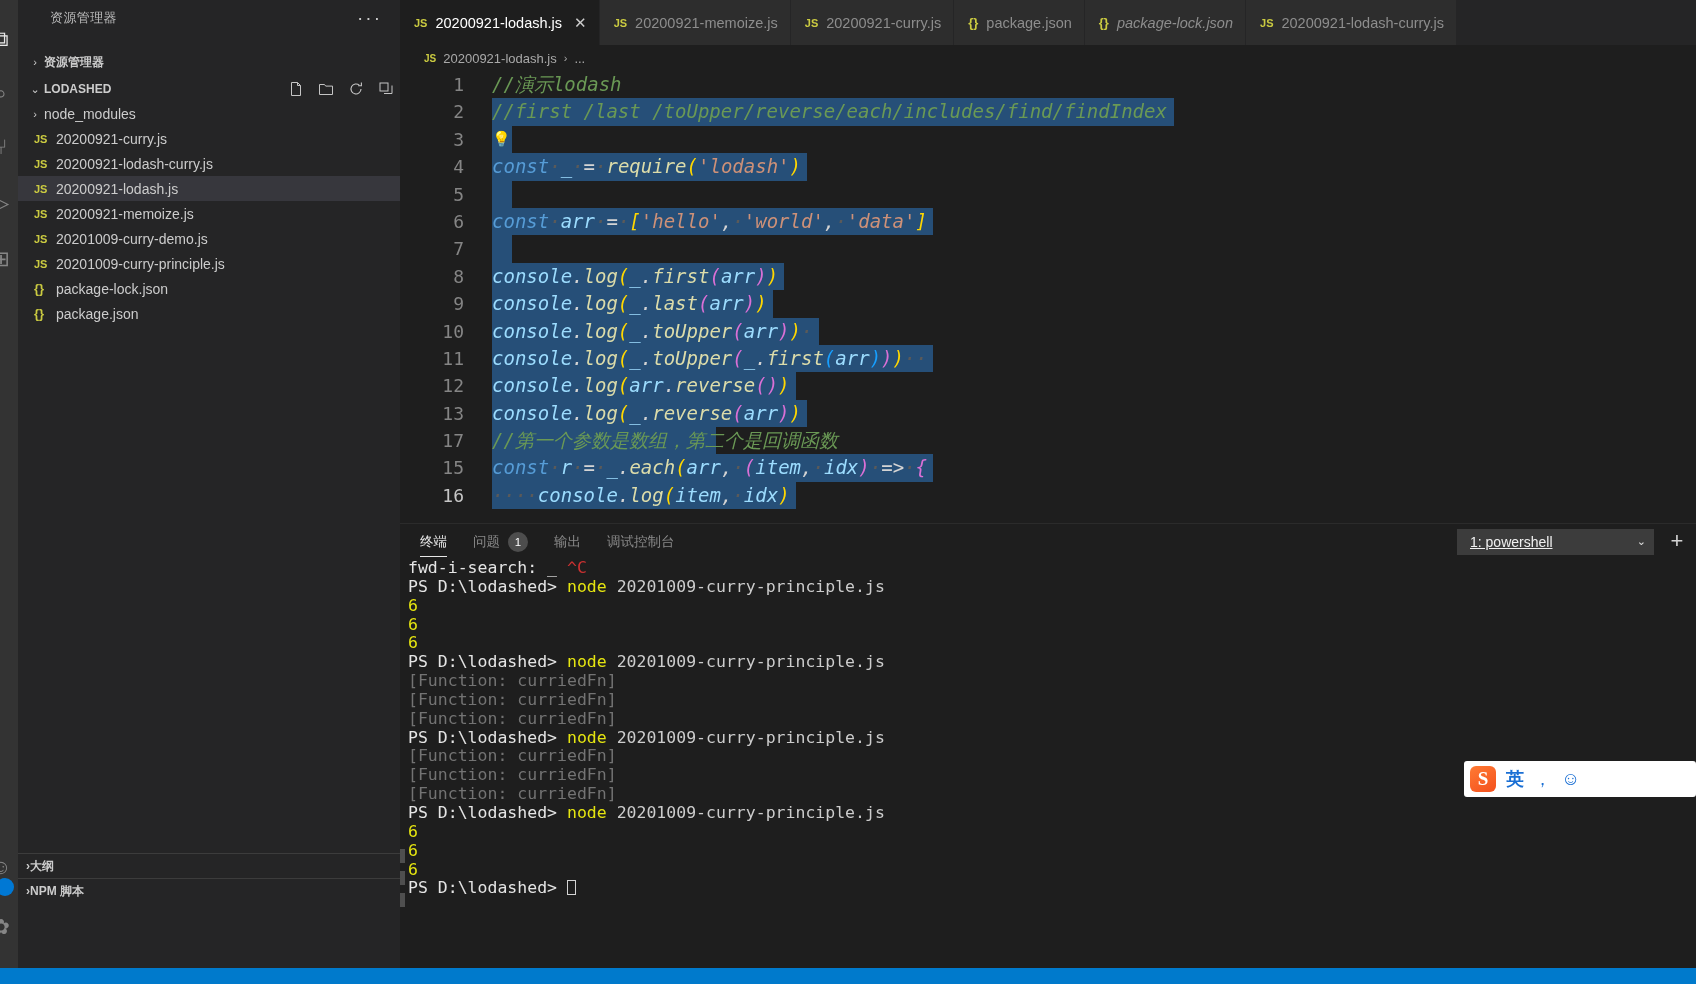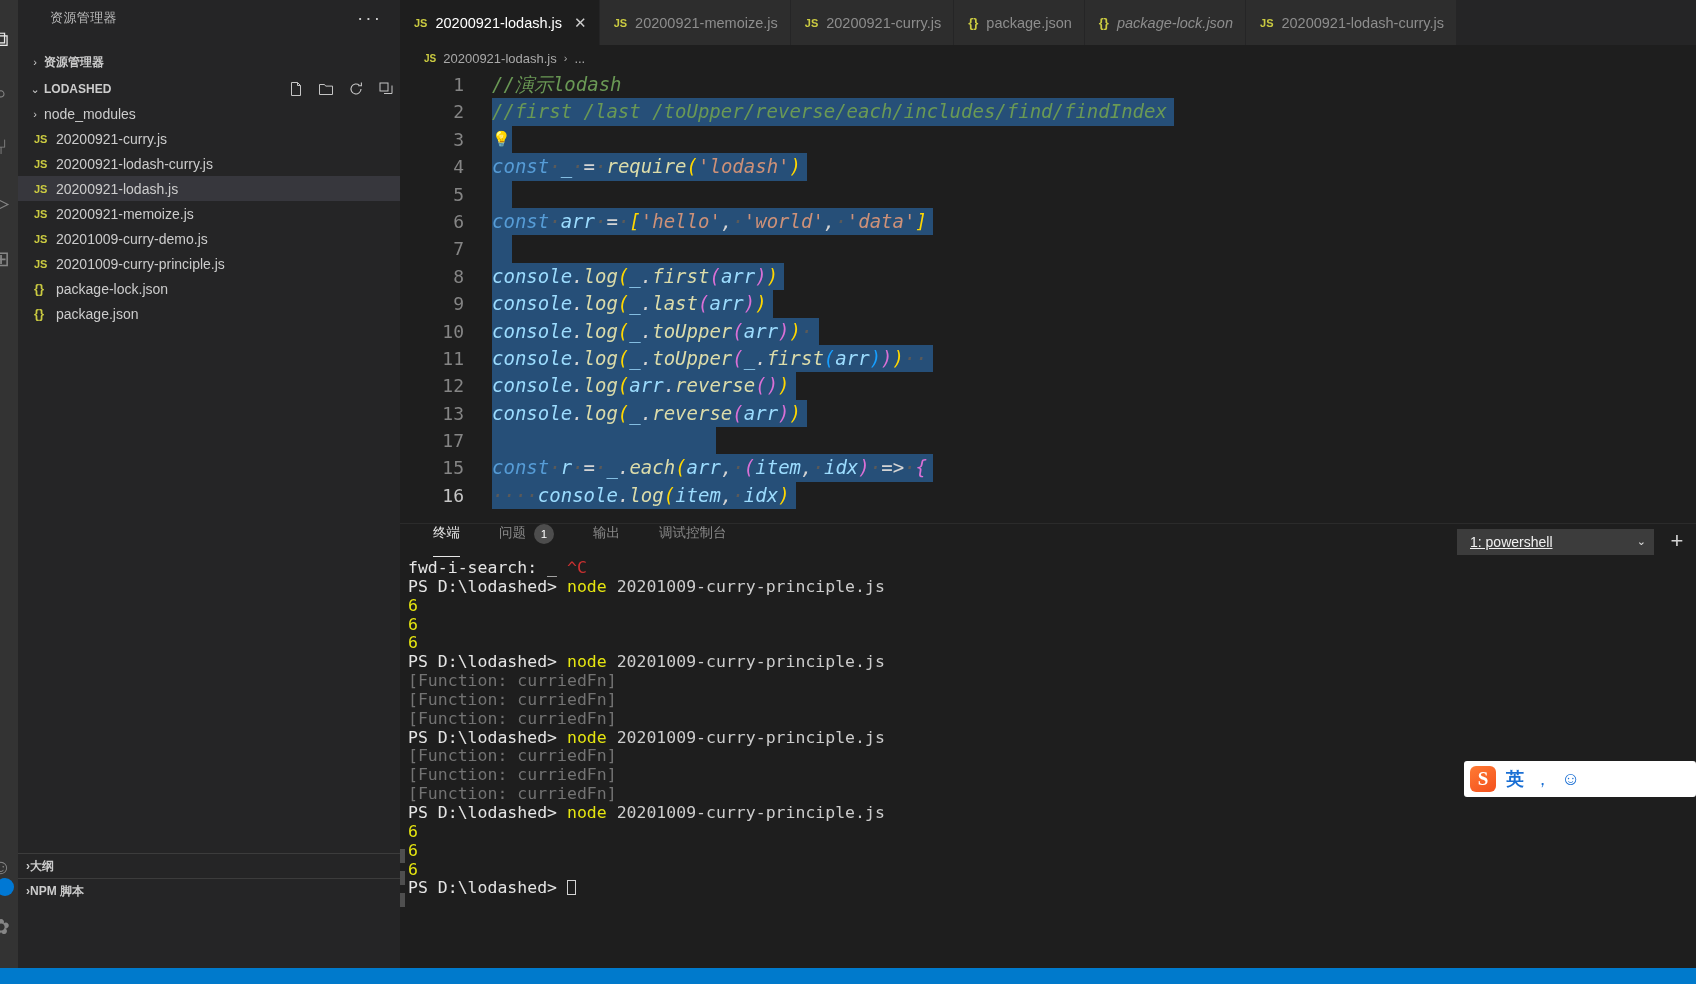--- a/index.html
+++ b/index.html
@@ -150,22 +150,22 @@
   
   .panel {
     position: absolute; left: 400px; top: 523px; width: 1296px; height: 445px;
     background: #1e1e1e; border-top: 1px solid #2b2b2b;
   }
   .panel-tabs {
     position: absolute; left: 0; top: 0; width: 1296px; height: 35px;
     display: flex; align-items: center; padding-left: 20px; gap: 0;
   }
   .ptab {
-    position: relative; height: 35px; display: flex; 
-    font-size: 13.5px; color: #8a8a8a; margin-right: 26px; cursor: pointer; margin-left: 13px;
+    position: relative; height: 35px; display: flex; align-items: center;
+    font-size: 13.5px; color: #8a8a8a; margin-right: 26px; cursor: pointer;
   }
   .ptab.active { color: #e7e7e7; }
   .ptab.active::after {
     content: ""; position: absolute; left: 0; right: 0; bottom: 2px;
     height: 1px; background: #e7e7e7;
   }
   .pbadge {
     margin-left: 8px; min-width: 20px; height: 20px; border-radius: 10px;
     background: #4d4d4d; color: #ffffff; font-size: 11.5px; line-height: 20px;
     text-align: center; padding: 0 5px;
@@ -386,21 +386,21 @@
         <div class="cline"><span class="lnum">4</span><div class="selbg" style="width: 315.15px;"></div><span class="ctext"><span class="t-kw">const</span><span class="ws">·</span><span class="t-var">_</span><span class="ws">·</span><span class="t-punct">=</span><span class="ws">·</span><span class="t-fn">require</span><span class="t-p1">(</span><span class="t-str">'lodash'</span><span class="t-p1">)</span></span></div>
         <div class="cline"><span class="lnum">5</span><div class="selbg" style="width: 20px;"></div><span class="ctext"></span></div>
         <div class="cline"><span class="lnum">6</span><div class="selbg" style="width: 441.1px;"></div><span class="ctext"><span class="t-kw">const</span><span class="ws">·</span><span class="t-var">arr</span><span class="ws">·</span><span class="t-punct">=</span><span class="ws">·</span><span class="t-p1">[</span><span class="t-str">'hello'</span><span class="t-punct">,</span><span class="ws">·</span><span class="t-str">'world'</span><span class="t-punct">,</span><span class="ws">·</span><span class="t-str">'data'</span><span class="t-p1">]</span></span></div>
         <div class="cline"><span class="lnum">7</span><div class="selbg" style="width: 20px;"></div><span class="ctext"></span></div>
         <div class="cline"><span class="lnum">8</span><div class="selbg" style="width: 292.25px;"></div><span class="ctext"><span class="t-var">console</span><span class="t-punct">.</span><span class="t-fn">log</span><span class="t-p1">(</span><span class="t-var">_</span><span class="t-punct">.</span><span class="t-fn">first</span><span class="t-p2">(</span><span class="t-var">arr</span><span class="t-p2">)</span><span class="t-p1">)</span></span></div>
         <div class="cline"><span class="lnum">9</span><div class="selbg" style="width: 280.8px;"></div><span class="ctext"><span class="t-var">console</span><span class="t-punct">.</span><span class="t-fn">log</span><span class="t-p1">(</span><span class="t-var">_</span><span class="t-punct">.</span><span class="t-fn">last</span><span class="t-p2">(</span><span class="t-var">arr</span><span class="t-p2">)</span><span class="t-p1">)</span></span></div>
         <div class="cline"><span class="lnum">10</span><div class="selbg" style="width: 326.6px;"></div><span class="ctext"><span class="t-var">console</span><span class="t-punct">.</span><span class="t-fn">log</span><span class="t-p1">(</span><span class="t-var">_</span><span class="t-punct">.</span><span class="t-fn">toUpper</span><span class="t-p2">(</span><span class="t-var">arr</span><span class="t-p2">)</span><span class="t-p1">)</span><span class="ws">·</span></span></div>
         <div class="cline"><span class="lnum">11</span><div class="selbg" style="width: 441.1px;"></div><span class="ctext"><span class="t-var">console</span><span class="t-punct">.</span><span class="t-fn">log</span><span class="t-p1">(</span><span class="t-var">_</span><span class="t-punct">.</span><span class="t-fn">toUpper</span><span class="t-p2">(</span><span class="t-var">_</span><span class="t-punct">.</span><span class="t-fn">first</span><span class="t-p3">(</span><span class="t-var">arr</span><span class="t-p3">)</span><span class="t-p2">)</span><span class="t-p1">)</span><span class="ws">·</span><span class="ws">·</span></span></div>
         <div class="cline"><span class="lnum">12</span><div class="selbg" style="width: 303.7px;"></div><span class="ctext"><span class="t-var">console</span><span class="t-punct">.</span><span class="t-fn">log</span><span class="t-p1">(</span><span class="t-var">arr</span><span class="t-punct">.</span><span class="t-fn">reverse</span><span class="t-p2">(</span><span class="t-p2">)</span><span class="t-p1">)</span></span></div>
         <div class="cline"><span class="lnum">13</span><div class="selbg" style="width: 315.15px;"></div><span class="ctext"><span class="t-var">console</span><span class="t-punct">.</span><span class="t-fn">log</span><span class="t-p1">(</span><span class="t-var">_</span><span class="t-punct">.</span><span class="t-fn">reverse</span><span class="t-p2">(</span><span class="t-var">arr</span><span class="t-p2">)</span><span class="t-p1">)</span></span></div>
-        <div class="cline"><span class="lnum">17</span><div class="selbg" style="width: 223.55px;"></div></div>
+        <div class="cline"><span class="lnum">17</span><div class="selbg" style="width: 223.55px;"></div><span class="ctext"><span class="t-com">//第一个参数是数组，第二个是回调函数</span></span></div>
         <div class="cline"><span class="lnum">15</span><div class="selbg" style="width: 441.1px;"></div><span class="ctext"><span class="t-kw">const</span><span class="ws">·</span><span class="t-var">r</span><span class="ws">·</span><span class="t-punct">=</span><span class="ws">·</span><span class="t-var">_</span><span class="t-punct">.</span><span class="t-fn">each</span><span class="t-p1">(</span><span class="t-var">arr</span><span class="t-punct">,</span><span class="ws">·</span><span class="t-p2">(</span><span class="t-var">item</span><span class="t-punct">,</span><span class="ws">·</span><span class="t-var">idx</span><span class="t-p2">)</span><span class="ws">·</span><span class="t-punct">=</span><span class="t-punct">&gt;</span><span class="ws">·</span><span class="t-p2">{</span></span></div>
         <div class="cline"><span class="lnum cur">16</span><div class="selbg" style="width: 303.7px;"></div><span class="ctext"><span class="ws">·</span><span class="ws">·</span><span class="ws">·</span><span class="ws">·</span><span class="t-var">console</span><span class="t-punct">.</span><span class="t-fn">log</span><span class="t-p1">(</span><span class="t-var">item</span><span class="t-punct">,</span><span class="ws">·</span><span class="t-var">idx</span><span class="t-p1">)</span></span></div>
       </div>
   </div>
 
   <div class="panel">
     <div class="panel-tabs">
       <div class="ptab active">
         <span>终端</span>
       </div>

